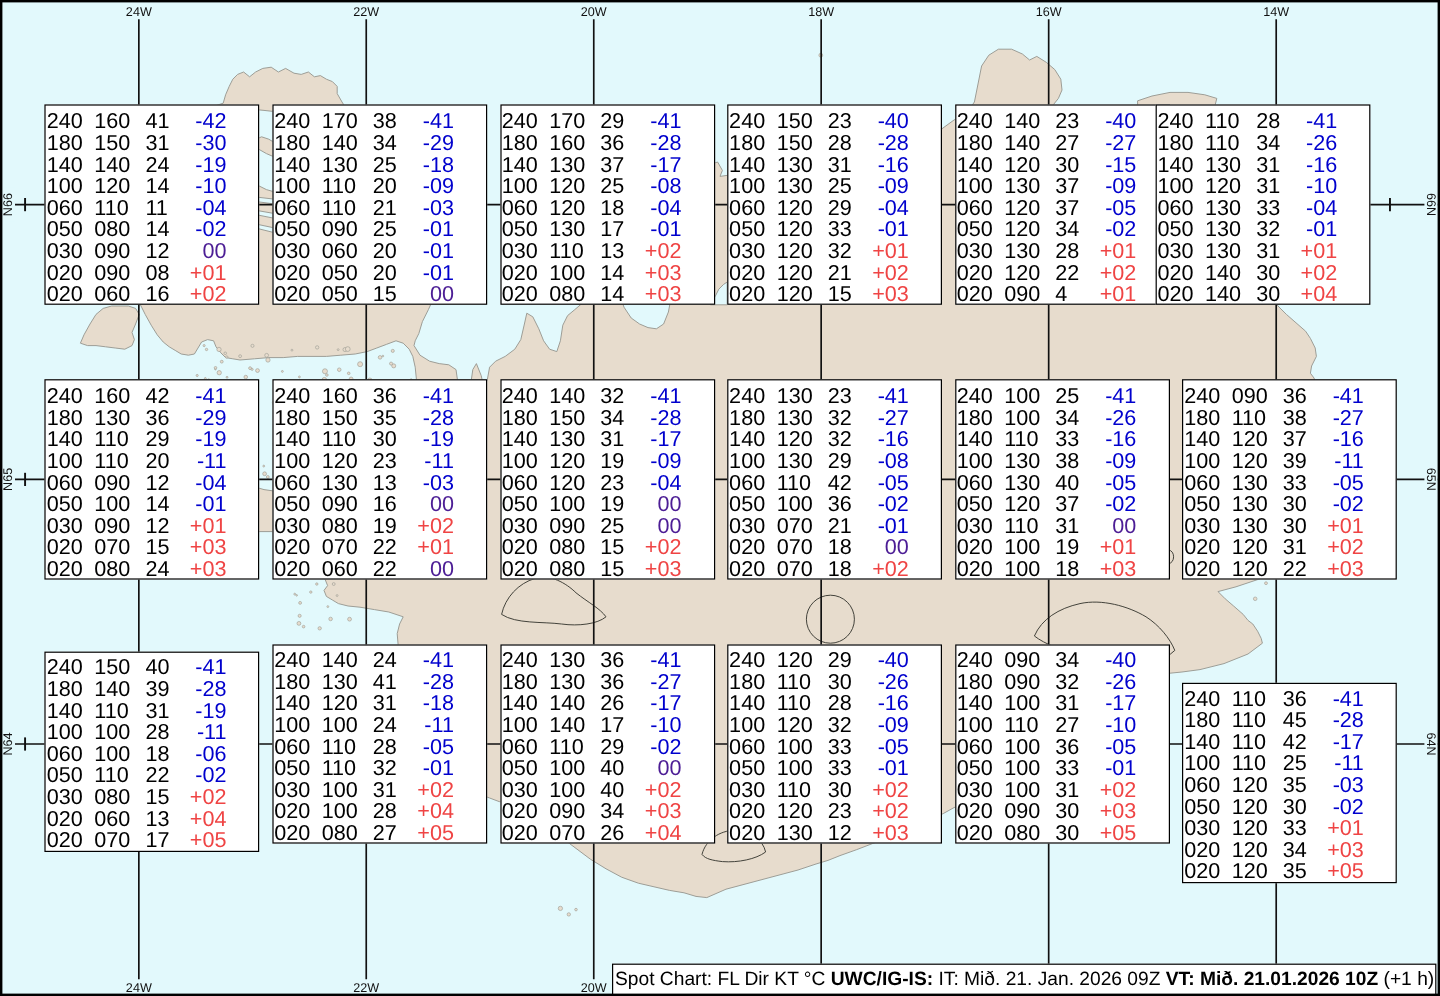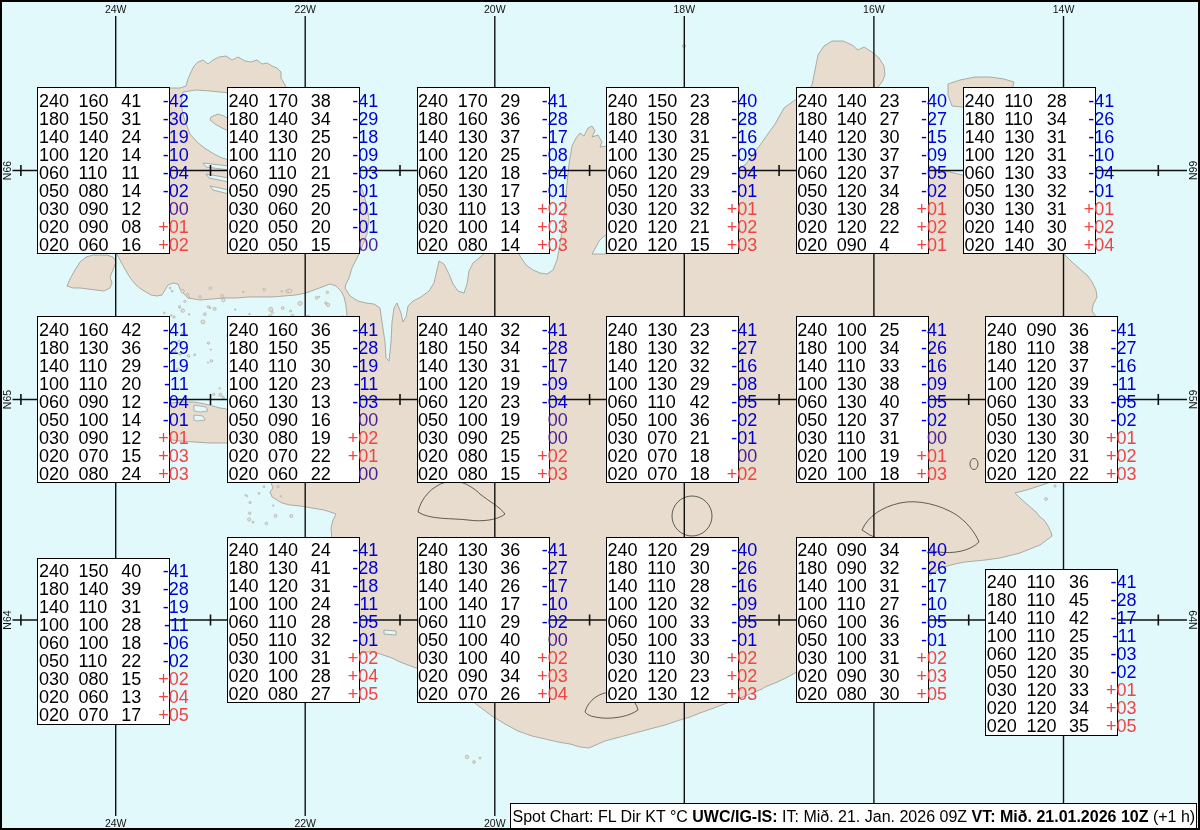--- a/index.html
+++ b/index.html
@@ -1,16 +1,16 @@
 <!DOCTYPE html>
 <html><head><meta charset="utf-8">
 <style>
 html,body{margin:0;padding:0;}
 body{width:1200px;height:830px;position:relative;overflow:hidden;background:#e2f9fc;font-family:"Liberation Sans",sans-serif;}
-.box{position:absolute;width:133px;height:166.6px;background:#fff;border:1px solid #000;box-sizing:border-box;padding-top:3.4px;padding-left:0.6px;z-index:5;}
+.box{position:absolute;width:179px;height:166.6px;background:#fff;border:1px solid #000;box-sizing:border-box;padding-top:3.4px;padding-left:0.6px;z-index:5;}
 .rw{height:18px;line-height:18px;font-size:18px;color:#000;white-space:nowrap;}
 .c1,.c2,.c3,.c4{display:inline-block;}
 .c1{width:39.6px;}
 .c2{width:42.6px;}
 .c3{width:37.0px;}
 .c4{width:30.6px;text-align:right;}
 .tn{color:#0000cd;}
 .tp{color:#ef4444;}
 .tz{color:#4c1d95;}
 #bar{position:absolute;left:510px;top:802.5px;width:687px;height:27px;background:#fff;border:1px solid #000;box-sizing:border-box;z-index:6;font-size:16px;line-height:25px;padding-left:1.5px;white-space:nowrap;color:#000;}
@@ -385,21 +385,21 @@
     <div class="rw"><span class="c1">180</span><span class="c2">110</span><span class="c3">38</span><span class="c4 tn">-27</span></div>
     <div class="rw"><span class="c1">140</span><span class="c2">120</span><span class="c3">37</span><span class="c4 tn">-16</span></div>
     <div class="rw"><span class="c1">100</span><span class="c2">120</span><span class="c3">39</span><span class="c4 tn">-11</span></div>
     <div class="rw"><span class="c1">060</span><span class="c2">130</span><span class="c3">33</span><span class="c4 tn">-05</span></div>
     <div class="rw"><span class="c1">050</span><span class="c2">130</span><span class="c3">30</span><span class="c4 tn">-02</span></div>
     <div class="rw"><span class="c1">030</span><span class="c2">130</span><span class="c3">30</span><span class="c4 tp">+01</span></div>
     <div class="rw"><span class="c1">020</span><span class="c2">120</span><span class="c3">31</span><span class="c4 tp">+02</span></div>
     <div class="rw"><span class="c1">020</span><span class="c2">120</span><span class="c3">22</span><span class="c4 tp">+03</span></div>
   </div>
 
-<div class="box" style="left:37.4px;top:558px">
+<div class="box" style="left:37.4px;top:543px">
     <div class="rw"><span class="c1">240</span><span class="c2">150</span><span class="c3">40</span><span class="c4 tn">-41</span></div>
     <div class="rw"><span class="c1">180</span><span class="c2">140</span><span class="c3">39</span><span class="c4 tn">-28</span></div>
     <div class="rw"><span class="c1">140</span><span class="c2">110</span><span class="c3">31</span><span class="c4 tn">-19</span></div>
     <div class="rw"><span class="c1">100</span><span class="c2">100</span><span class="c3">28</span><span class="c4 tn">-11</span></div>
     <div class="rw"><span class="c1">060</span><span class="c2">100</span><span class="c3">18</span><span class="c4 tn">-06</span></div>
     <div class="rw"><span class="c1">050</span><span class="c2">110</span><span class="c3">22</span><span class="c4 tn">-02</span></div>
     <div class="rw"><span class="c1">030</span><span class="c2">080</span><span class="c3">15</span><span class="c4 tp">+02</span></div>
     <div class="rw"><span class="c1">020</span><span class="c2">060</span><span class="c3">13</span><span class="c4 tp">+04</span></div>
     <div class="rw"><span class="c1">020</span><span class="c2">070</span><span class="c3">17</span><span class="c4 tp">+05</span></div>
   </div>

